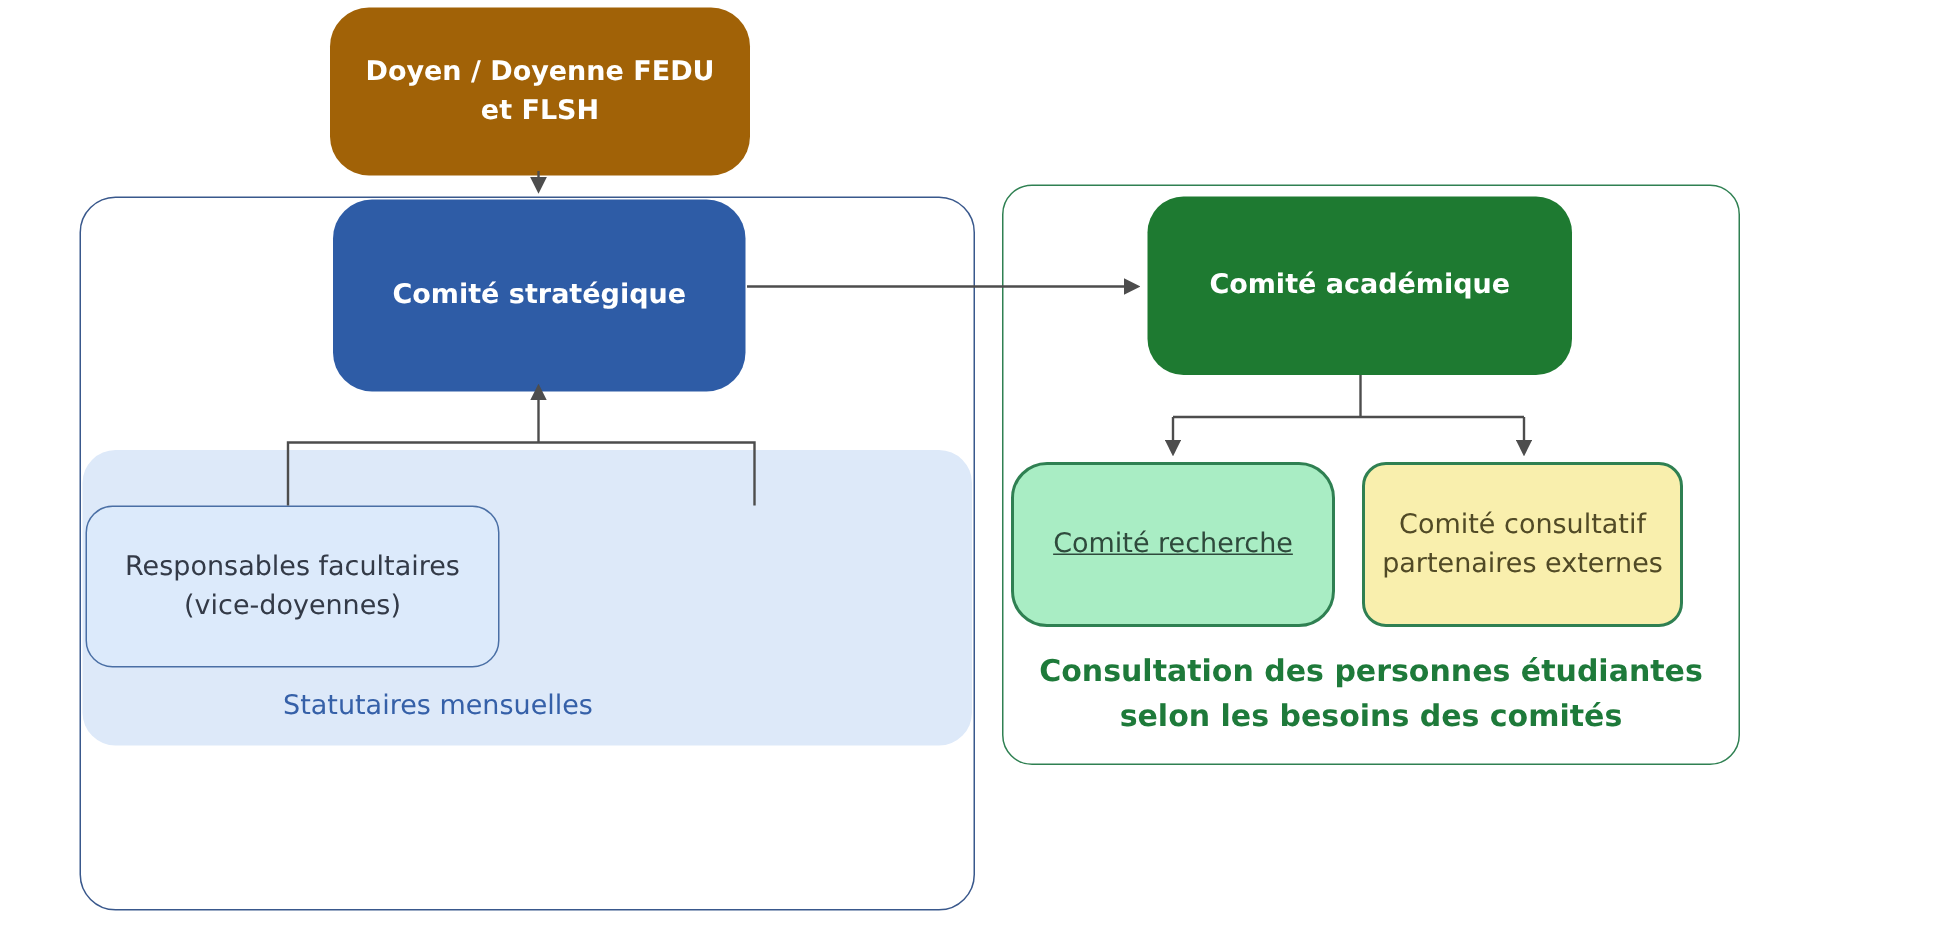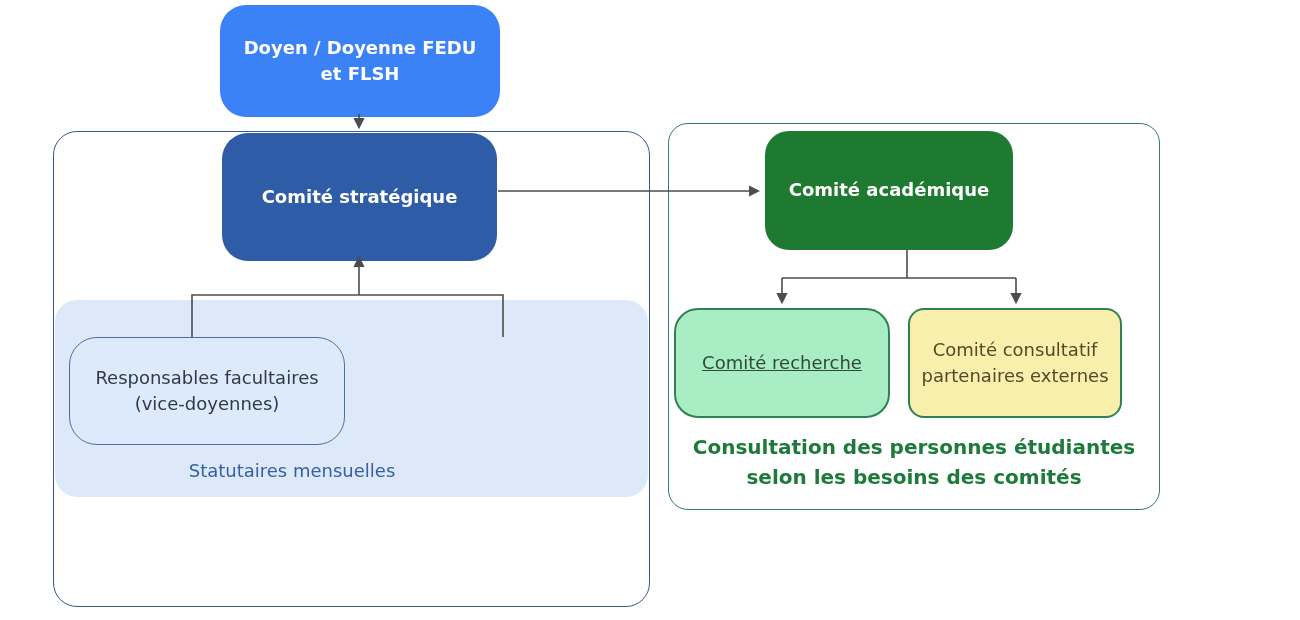--- a/index.html
+++ b/index.html
@@ -16,32 +16,32 @@
   
   .node {
     display: flex;
     align-items: center;
     justify-content: center;
     text-align: center;
     line-height: 1.45;
   }
   .root-box {
     left: 220px; top: 5px; width: 280px; height: 112px;
-    background: #3b82f6; color: #ffffff;
+    background: #a16207; color: #ffffff;
     border-radius: 26px; font-weight: bold; font-size: 18px;
     padding: 0 22px;
   }
   .strategic-box {
     left: 222px; top: 133px; width: 275px; height: 128px;
     background: #2e5ca6; color: #ffffff;
     border-radius: 26px; font-weight: bold; font-size: 18px;
     z-index: 4;
   }
   .academic-box {
-    left: 765px; top: 131px; width: 248px; height: 119px;
+    left: 765px; top: 131px; width: 283px; height: 119px;
     background: #1e7a31; color: #ffffff;
     border-radius: 24px; font-weight: bold; font-size: 18px;
     z-index: 4;
   }
 
   
   .outer-left-container {
     left: 53px; top: 131px; width: 597px; height: 476px;
     border: 1.5px solid #39588c; border-radius: 24px;
     background: #ffffff; z-index: 1;
@@ -52,24 +52,23 @@
   }
   .green-container {
     left: 668px; top: 123px; width: 492px; height: 387px;
     border: 1.5px solid #2f8052; border-radius: 20px;
     background: #ffffff; z-index: 1;
   }
 
   
   .member-box {
     background: #dceafb; color: #333a47;
-    border: 1.5px solid #4a6fa5; border-radius: 28px;
+    border: 1.5px solid #4a6fa5; border-radius: 18px;
     font-size: 18px; z-index: 3;
     padding: 0 14px;
-    margin-left: 12px;
   }
   .member-1 { left: 57px;  top: 337px; width: 276px; height: 108px; }
   .member-2 { left: 368px; top: 337px; width: 277px; height: 108px; }
 
   
   .research-box {
     left: 674px; top: 308px; width: 216px; height: 110px;
     background: #a9edc4; color: #2f4a3c;
     border: 2px solid #2f8052; border-radius: 24px;
     font-size: 18px; z-index: 3; text-decoration: underline;

